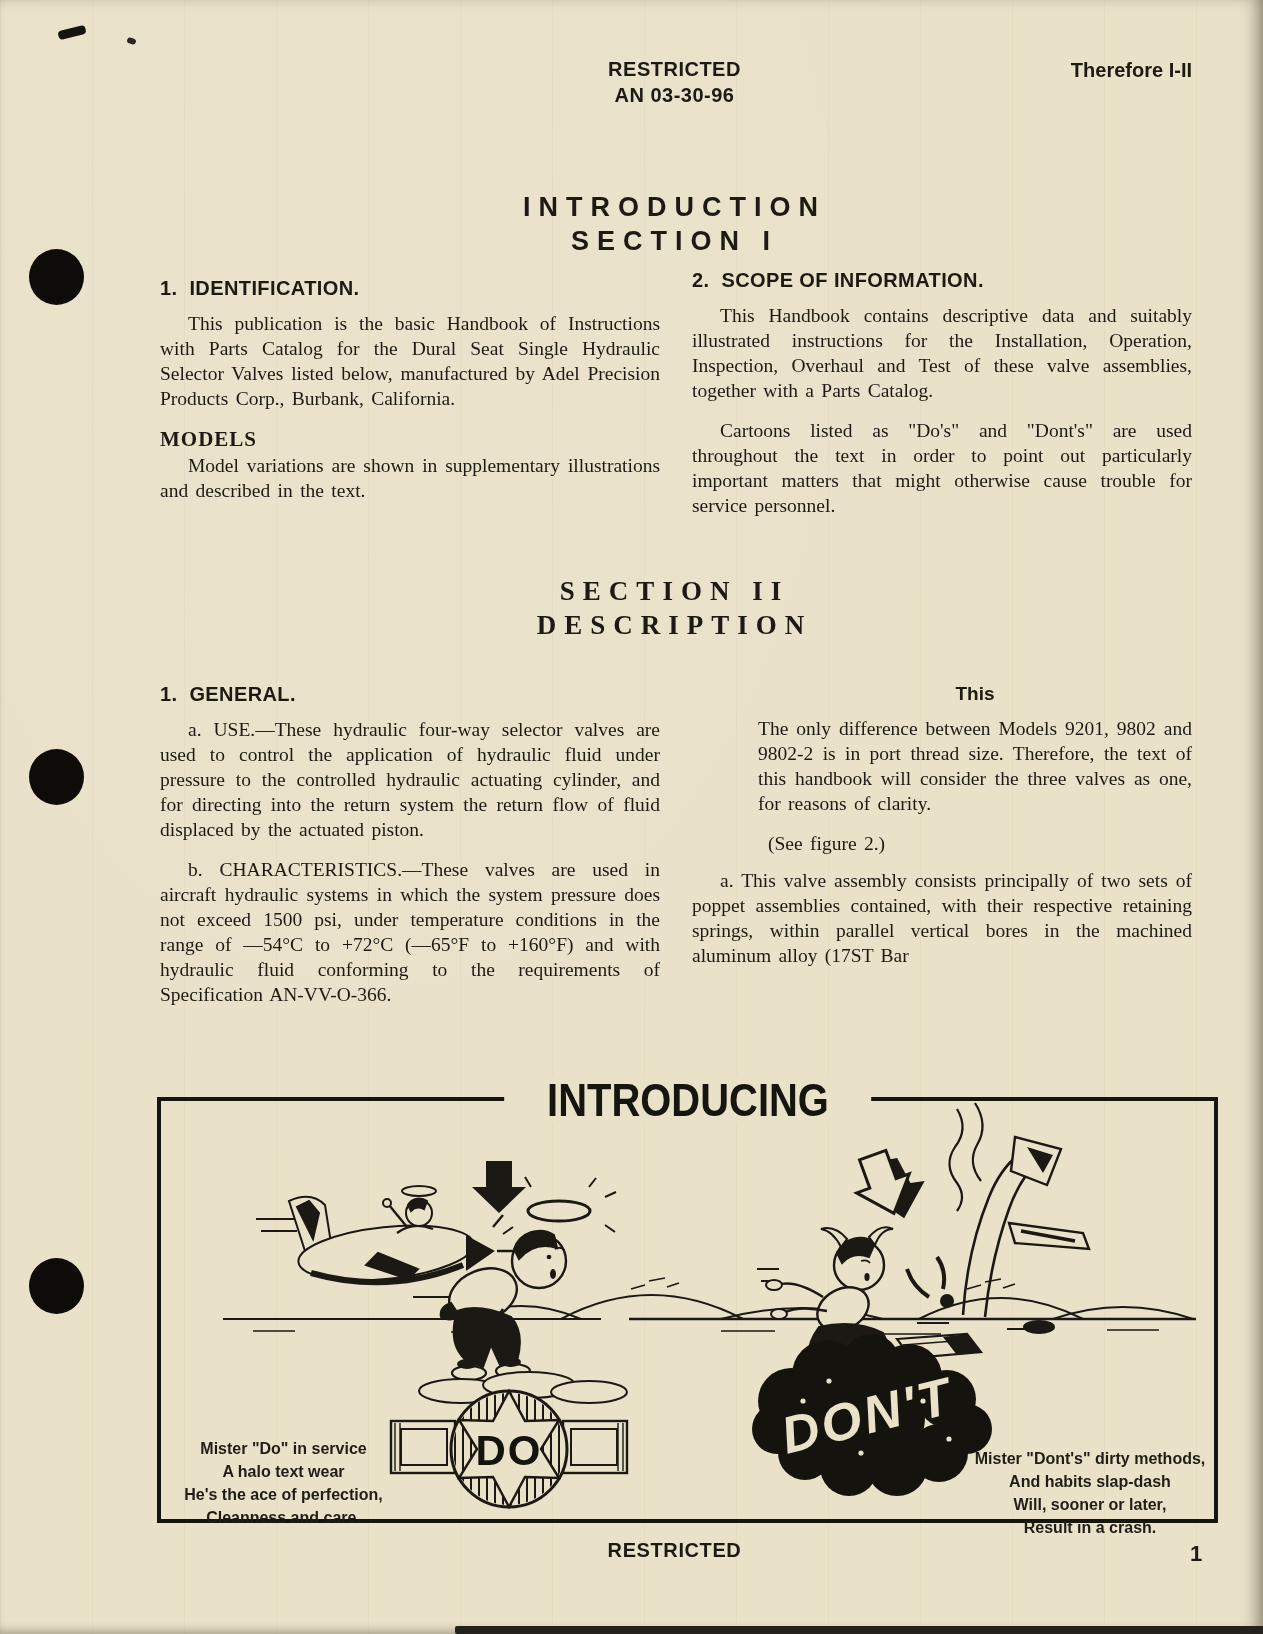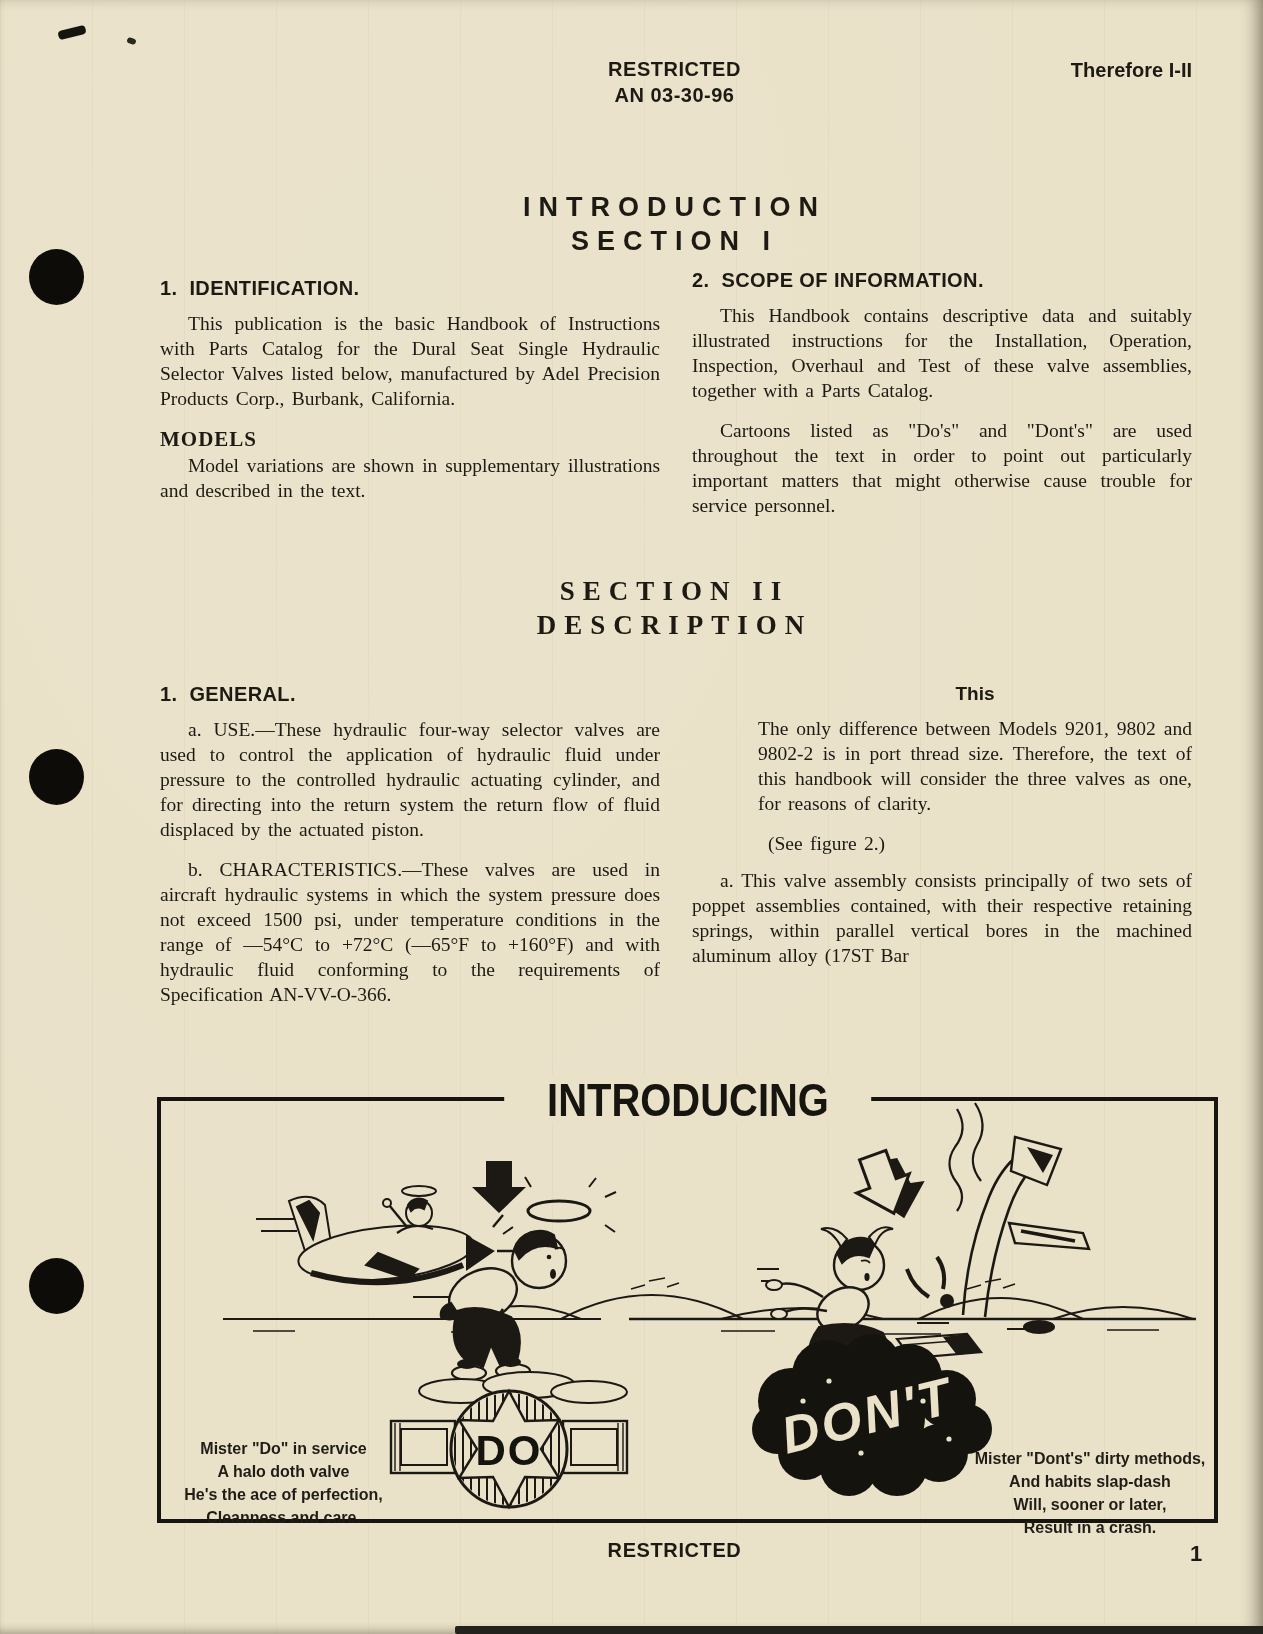--- a/index.html
+++ b/index.html
@@ -264,21 +264,21 @@
           <circle cx="762" cy="300" r="2.6" fill="#e9e1c8"></circle>
             <circle cx="788" cy="338" r="2.6" fill="#e9e1c8"></circle>
           <circle cx="668" cy="280" r="2.6" fill="#e9e1c8"></circle>
           <text x="710" y="332" text-anchor="middle" transform="rotate(-14 710 330)" font-family="Liberation Sans, sans-serif" font-size="52" font-style="italic" font-weight="bold" fill="#e9e1c8" letter-spacing="3">DON'T</text>
         </g>
       </g>
     </svg>
 
     <div class="caption caption-do">
       <div>Mister "Do" in service</div>
-      <div>A halo doth valve</div>
+      <div>A halo text wear</div>
       <div>He's the ace of perfection,</div>
       <div>Cleanness and care.</div>
     </div>
     <div class="caption caption-dont">
       <div>Mister "Dont's" dirty methods,</div>
       <div>And habits slap-dash</div>
       <div>Will, sooner or later,</div>
       <div>Result in a crash.</div>
     </div>
 

